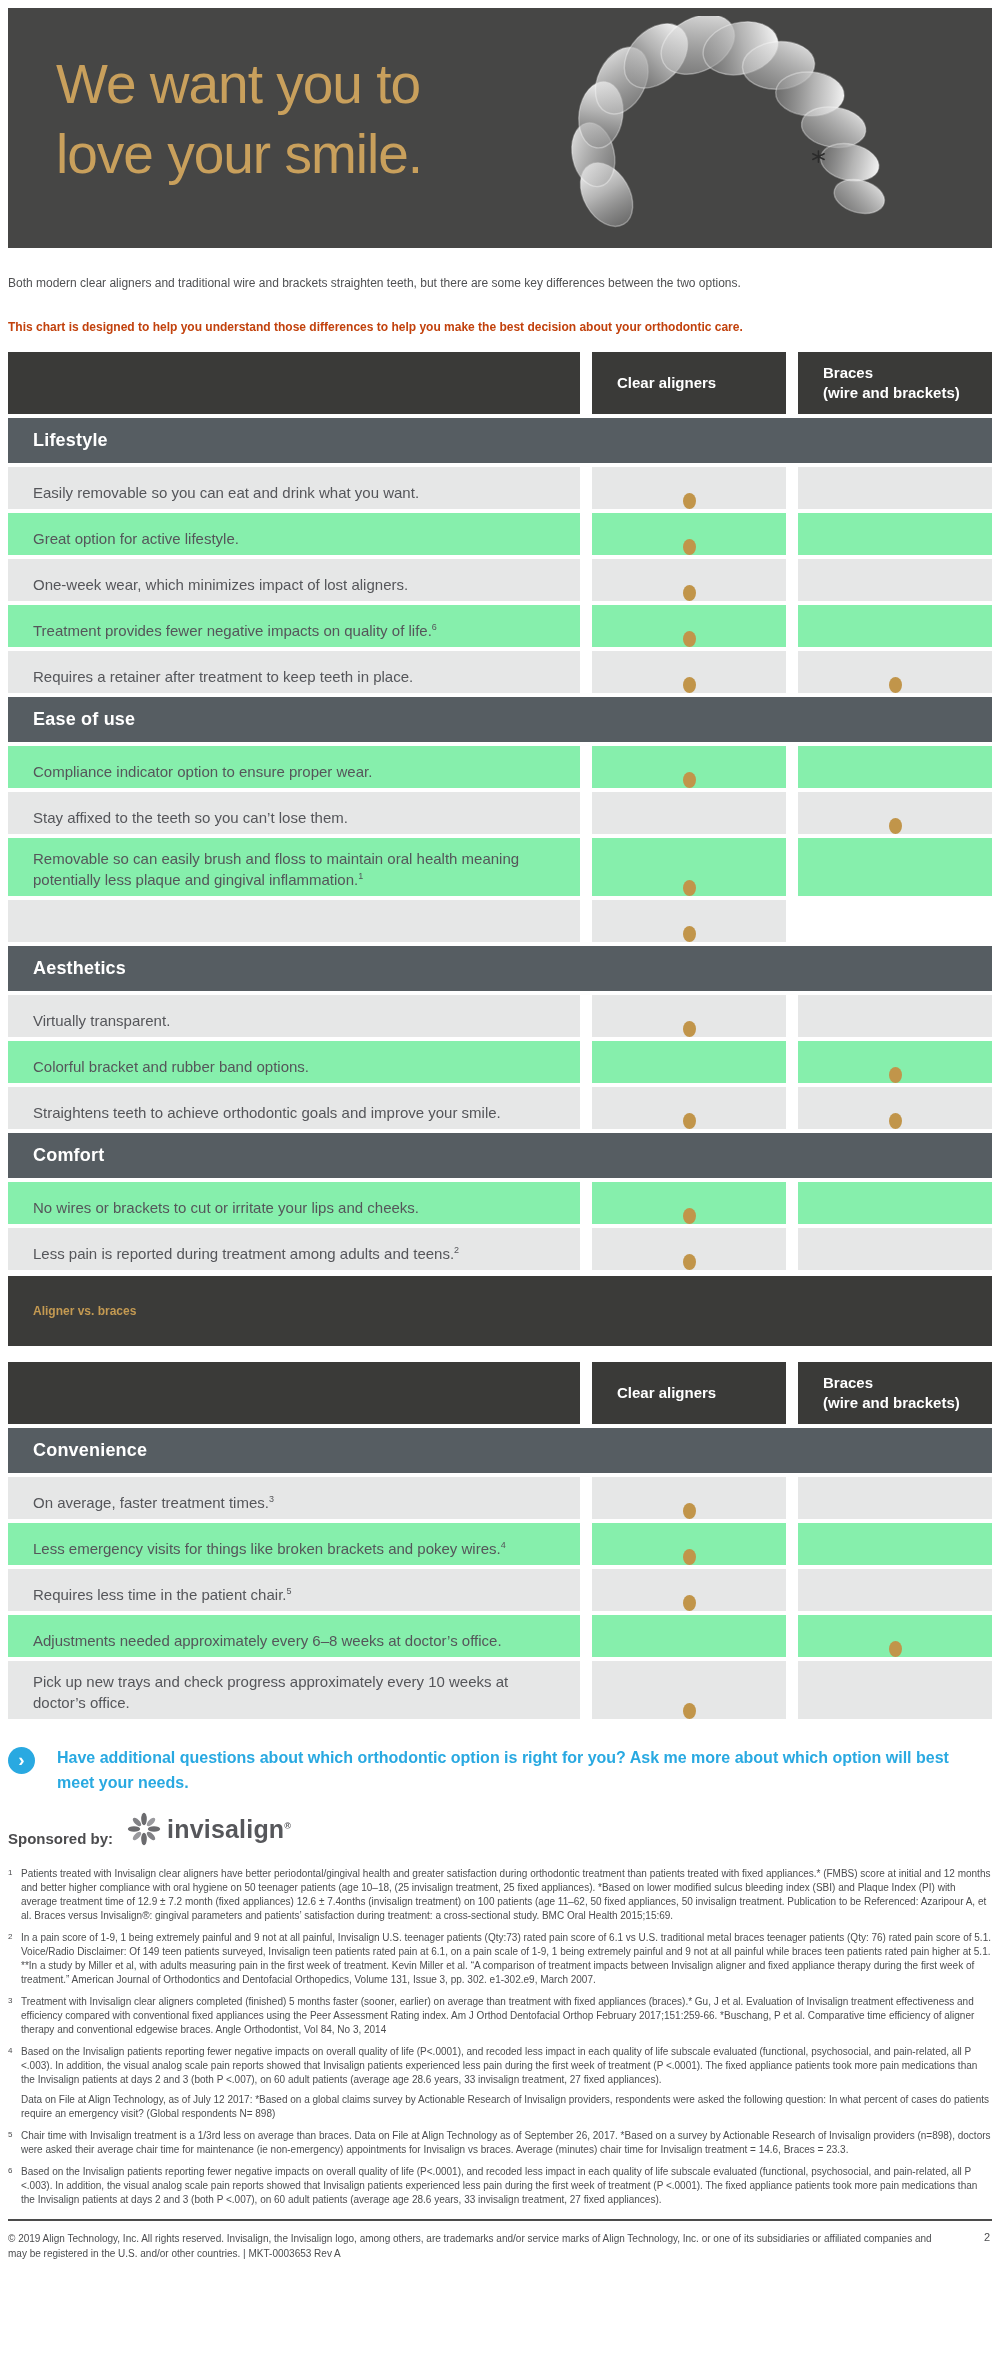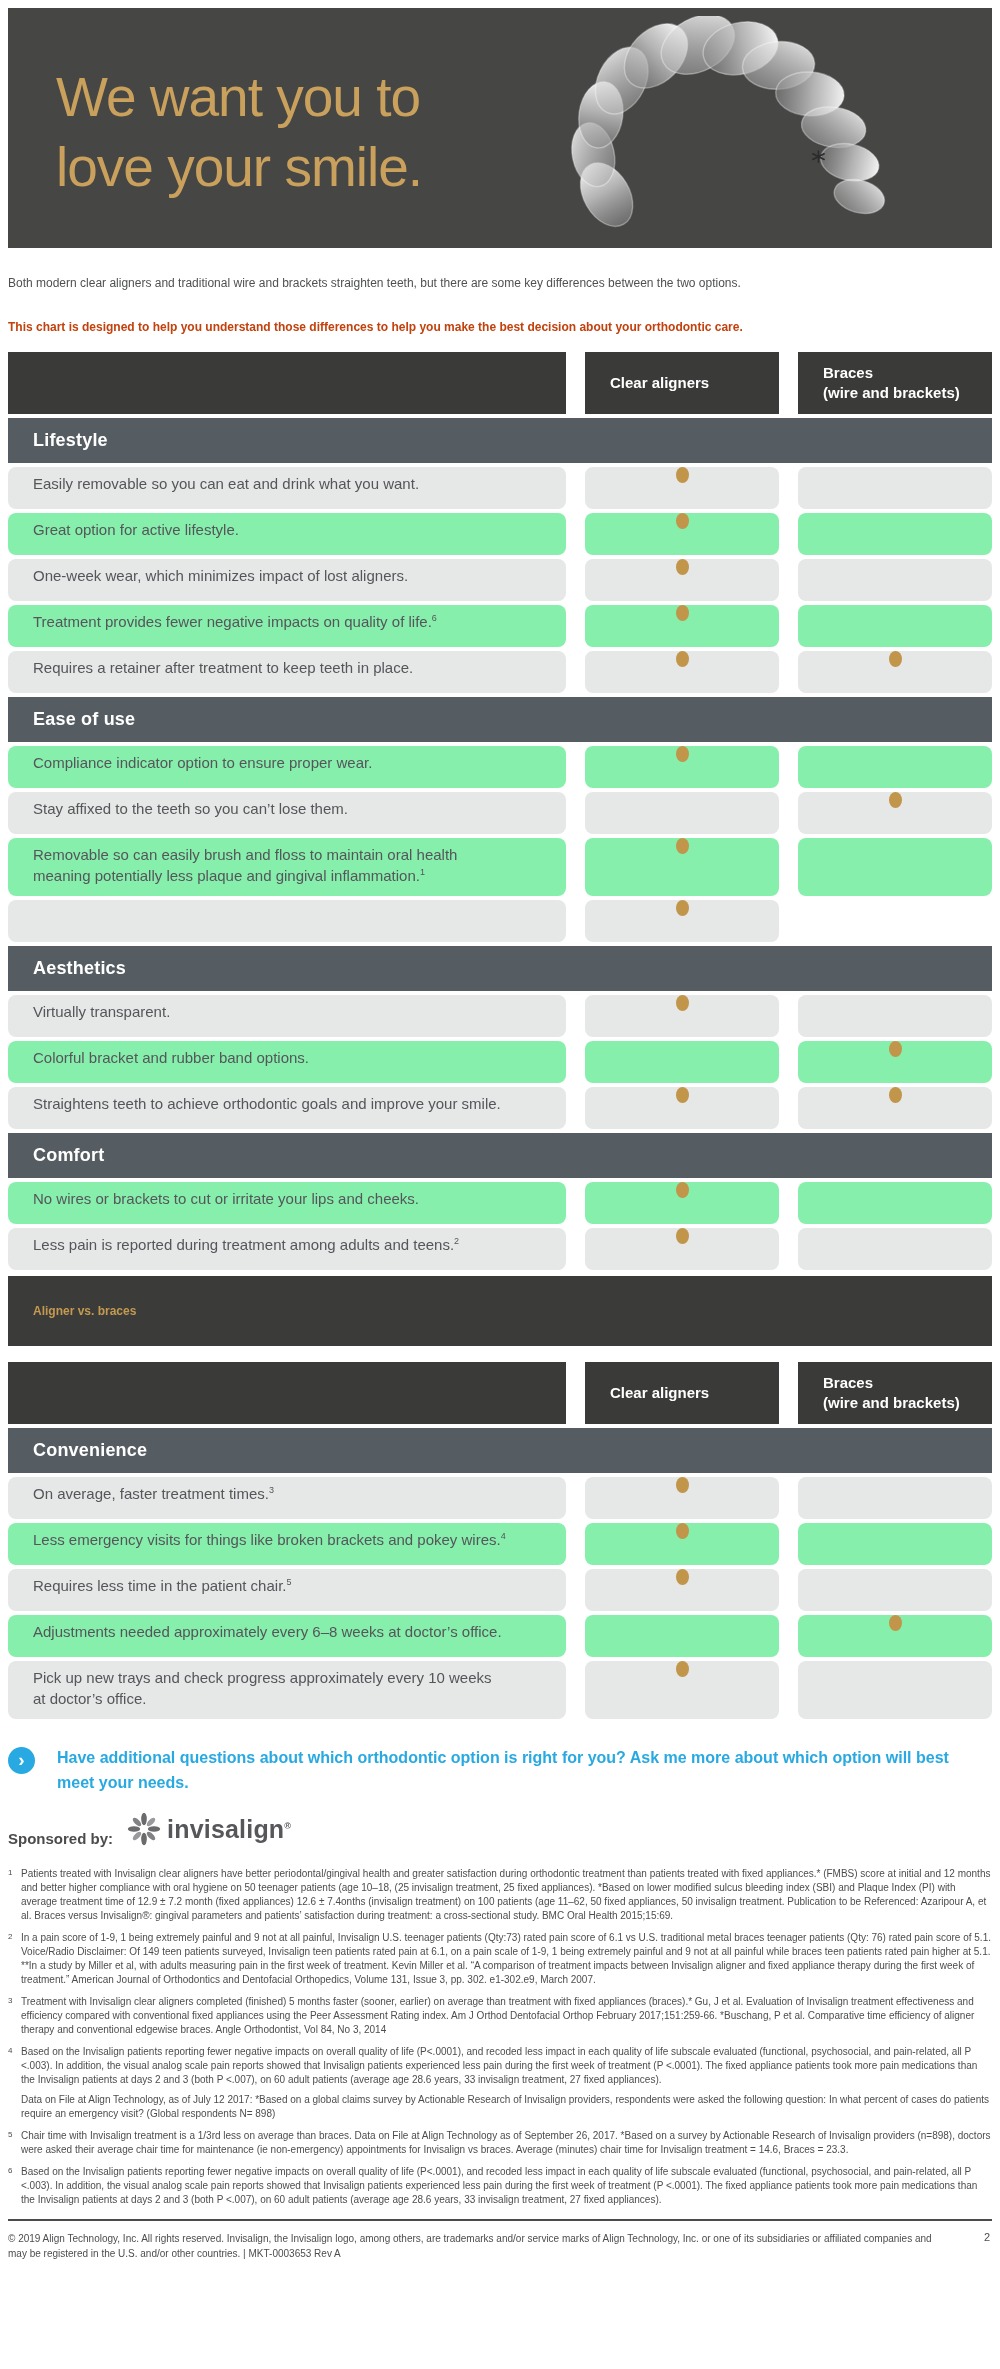--- a/index.html
+++ b/index.html
@@ -1,35 +1,35 @@
 <!DOCTYPE html>
 <html><head>
 <meta charset="utf-8">
 <style>
   html,body{margin:0;padding:0;background:#ffffff;}
   .page{width:1000px;min-height:2369px;margin:0 auto;background:#fff;
         font-family:"Liberation Sans", sans-serif;color:#545557;position:relative;box-sizing:border-box;
         padding:8px 8px 0 8px;}
   
   .hero{background:#464645;height:240px;position:relative;overflow:hidden;}
-  .hero-headline{position:absolute;left:48px;top:55px;color:#c9a05c;font-size:55px;line-height:1.27;
+  .hero-headline{position:absolute;left:48px;top:42px;color:#c9a05c;font-size:55px;line-height:1.27;
         font-weight:300;letter-spacing:-1px;}
   .hero-art{position:absolute;right:60px;top:8px;}
   
   .intro{font-size:12px;line-height:22px;color:#4f5052;max-width:830px;margin:24px 0 0 0;}
   .intro.bold{font-weight:bold;color:#c2410c;margin-top:22px;}
   
   .tbl{margin-top:14px;}
-  .grid{display:grid;grid-template-columns:1fr 194px 194px;column-gap:19px;margin-bottom:4px;}
+  .grid{display:grid;grid-template-columns:1fr 194px 194px;column-gap:12px;margin-bottom:4px;}
   .thead > div{background:#3a3a38;color:#fff;font-weight:bold;font-size:15px;min-height:62px;
         display:flex;flex-direction:column;justify-content:center;padding-left:25px;box-sizing:border-box;line-height:1.35;}
   .thead > div.blank{padding:0;}
   .band{background:#565d62;color:#ffffff;font-weight:bold;font-size:18px;padding:12px 0 12px 25px;
         margin-bottom:4px;letter-spacing:0.2px;}
-  .trow > div{display:flex;align-items:flex-start;min-height:42px;box-sizing:border-box;border-radius:8px;}
+  .trow > div{display:flex;align-items:flex-end;min-height:42px;box-sizing:border-box;}
   .trow.tall > div{min-height:58px;}
   .trow.shaded > div{background:#e6e7e7;}
   .trow.plain > div{background:#86efac;}
   .lblcell{padding:6px 60px 6px 25px;font-size:15px;color:#55565a;line-height:21px;}
   .lblcell sup{font-size:9px;line-height:0;}
   .dotcell{justify-content:center;padding:0;}
   .dot{width:13px;height:16px;border-radius:50%;background:#c1954a;display:block;}
   
   .divider-band{background:#3b3b39;height:70px;display:flex;align-items:center;padding-left:25px;
         margin-top:6px;margin-bottom:4px;}

